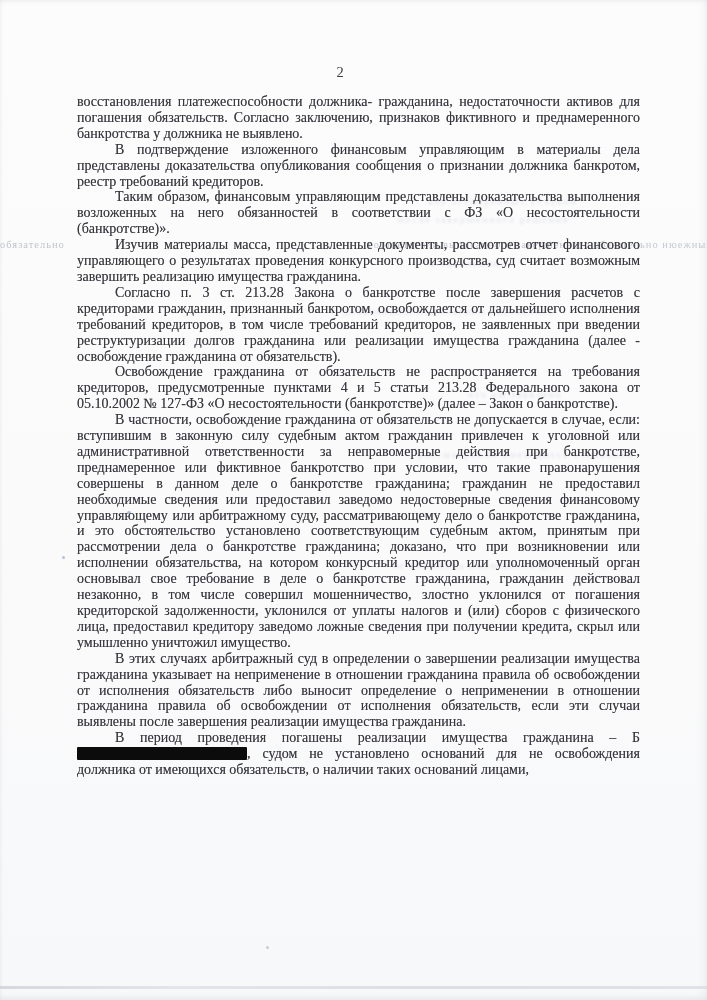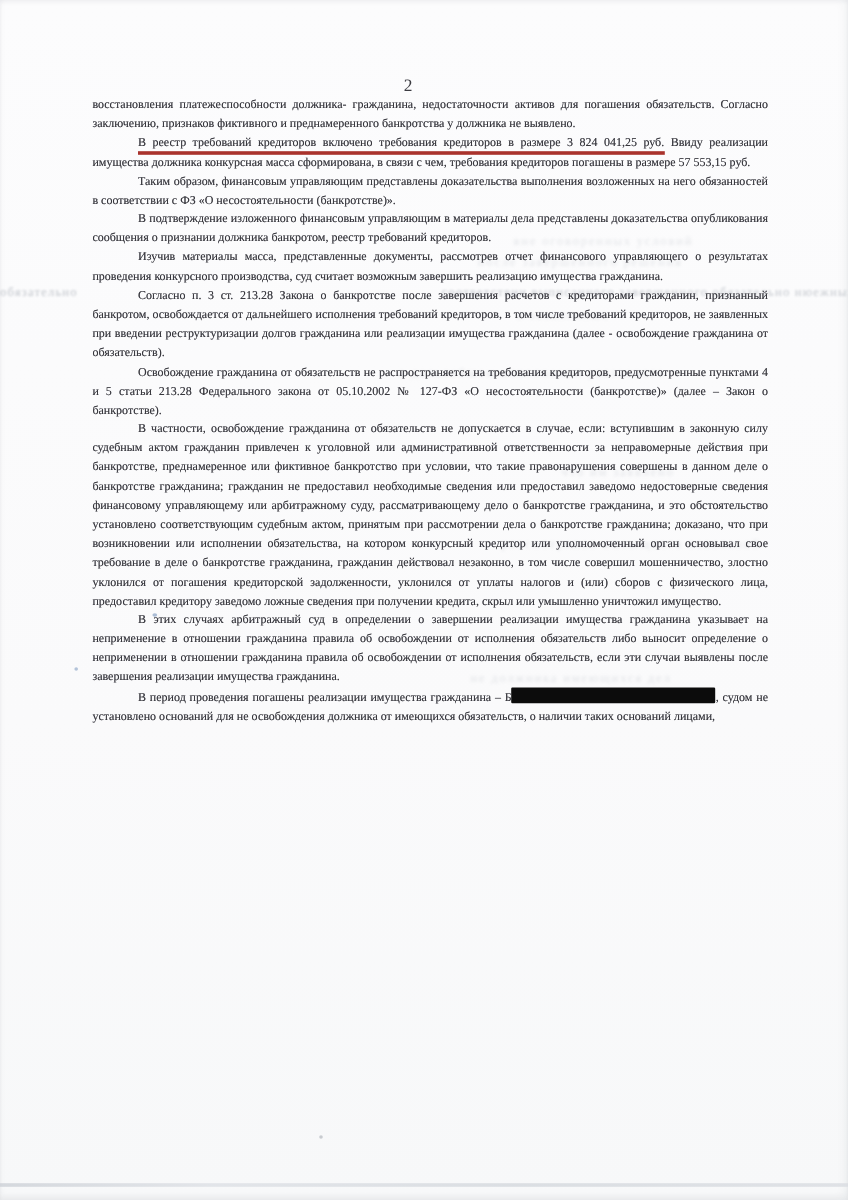--- a/index.html
+++ b/index.html
@@ -18,22 +18,22 @@
     position:relative;width:707px;height:1000px;
     background:linear-gradient(180deg,#fcfcfd 0%,#fafafb 60%,#f7f8f9 100%);
     box-shadow:inset -4px 0 8px rgba(40,45,60,.035), inset 0 -3px 5px rgba(40,45,60,.05), inset 0 2px 3px rgba(40,45,60,.03);
     color:var(--ink);
   }
   .page-number{
     position:absolute;top:64px;left:0;width:680px;
     text-align:center;font-size:14.5px;color:#3c3c42;
   }
   .doc-body{
-    position:absolute;top:80px;left:77px;width:563px;
-    font-size:10px;line-height:15.9px;
+    position:absolute;top:94px;left:77px;width:563px;
+    font-size:14px;line-height:15.9px;
     text-align:justify;
     color:var(--ink);
     text-shadow:0 0 .4px rgba(55,55,65,.55);
   }
   .doc-body p{margin:0;padding:0;text-indent:38px;}
   .doc-body p.no-indent{text-indent:0;}
   .red-underline{
     border-bottom:3px solid var(--accent-red);
     padding-bottom:1px;
     box-decoration-break:slice;
@@ -90,23 +90,22 @@
   <div class="ghost g4">что им заявлено</div>
   <div class="ghost g5">рассмотрении имеющихся оснований</div>
   <div class="ghost g6">не должника имеющихся дел</div>
 
   <div class="speck blue1"></div>
   <div class="speck blue2"></div>
   <div class="speck gray1"></div>
 
   <div class="doc-body">
       <p class="no-indent"><span>восстановления платежеспособности должника- гражданина, недостаточности активов для погашения обязательств. Согласно заключению, признаков фиктивного и преднамеренного банкротства у должника не выявлено.</span></p>
-      <p><span class="red-underline">В реестр требований кредиторов включено требования кредиторов в размере 3 824 041,25 руб.</span><span> Ввиду реализации имущества должника конкурсная масса сформирована, в связи с чем, требования кредиторов погашены в размере 57 553,15 руб.</span></p>
+      <p><span>В подтверждение изложенного финансовым управляющим в материалы дела представлены доказательства опубликования сообщения о признании должника банкротом, реестр требований кредиторов.</span></p>
       <p><span>Таким образом, финансовым управляющим представлены доказательства выполнения возложенных на него обязанностей в соответствии с ФЗ «О несостоятельности (банкротстве)».</span></p>
-      <p><span>В подтверждение изложенного финансовым управляющим в материалы дела представлены доказательства опубликования сообщения о признании должника банкротом, реестр требований кредиторов.</span></p>
       <p><span>Изучив материалы масса, представленные документы, рассмотрев отчет финансового управляющего о результатах проведения конкурсного производства, суд считает возможным завершить реализацию имущества гражданина.</span></p>
       <p><span>Согласно п. 3 ст. 213.28 Закона о банкротстве после завершения расчетов с кредиторами гражданин, признанный банкротом, освобождается от дальнейшего исполнения требований кредиторов, в том числе требований кредиторов, не заявленных при введении реструктуризации долгов гражданина или реализации имущества гражданина (далее - освобождение гражданина от обязательств).</span></p>
       <p><span>Освобождение гражданина от обязательств не распространяется на требования кредиторов, предусмотренные пунктами 4 и 5 статьи 213.28 Федерального закона от 05.10.2002 № 127-ФЗ «О несостоятельности (банкротстве)» (далее – Закон о банкротстве).</span></p>
       <p><span>В частности, освобождение гражданина от обязательств не допускается в случае, если: вступившим в законную силу судебным актом гражданин привлечен к уголовной или административной ответственности за неправомерные действия при банкротстве, преднамеренное или фиктивное банкротство при условии, что такие правонарушения совершены в данном деле о банкротстве гражданина; гражданин не предоставил необходимые сведения или предоставил заведомо недостоверные сведения финансовому управляющему или арбитражному суду, рассматривающему дело о банкротстве гражданина, и это обстоятельство установлено соответствующим судебным актом, принятым при рассмотрении дела о банкротстве гражданина; доказано, что при возникновении или исполнении обязательства, на котором конкурсный кредитор или уполномоченный орган основывал свое требование в деле о банкротстве гражданина, гражданин действовал незаконно, в том числе совершил мошенничество, злостно уклонился от погашения кредиторской задолженности, уклонился от уплаты налогов и (или) сборов с физического лица, предоставил кредитору заведомо ложные сведения при получении кредита, скрыл или умышленно уничтожил имущество.</span></p>
       <p><span>В этих случаях арбитражный суд в определении о завершении реализации имущества гражданина указывает на неприменение в отношении гражданина правила об освобождении от исполнения обязательств либо выносит определение о неприменении в отношении гражданина правила об освобождении от исполнения обязательств, если эти случаи выявлены после завершения реализации имущества гражданина.</span></p>
       <p><span>В период проведения погашены реализации имущества гражданина – Б</span><span class="redaction"></span><span>, судом не установлено оснований для не освобождения должника от имеющихся обязательств, о наличии таких оснований лицами,</span></p>
     </div>
 
   <div class="bottom-scan-line"></div>
 

